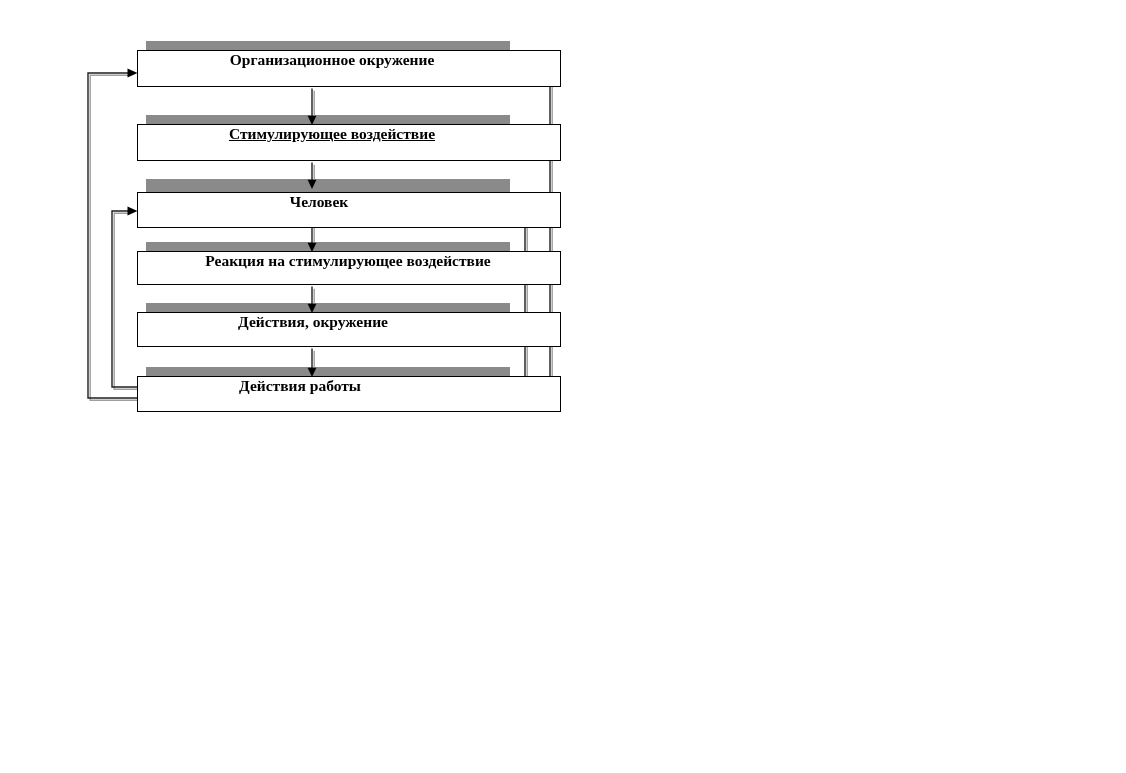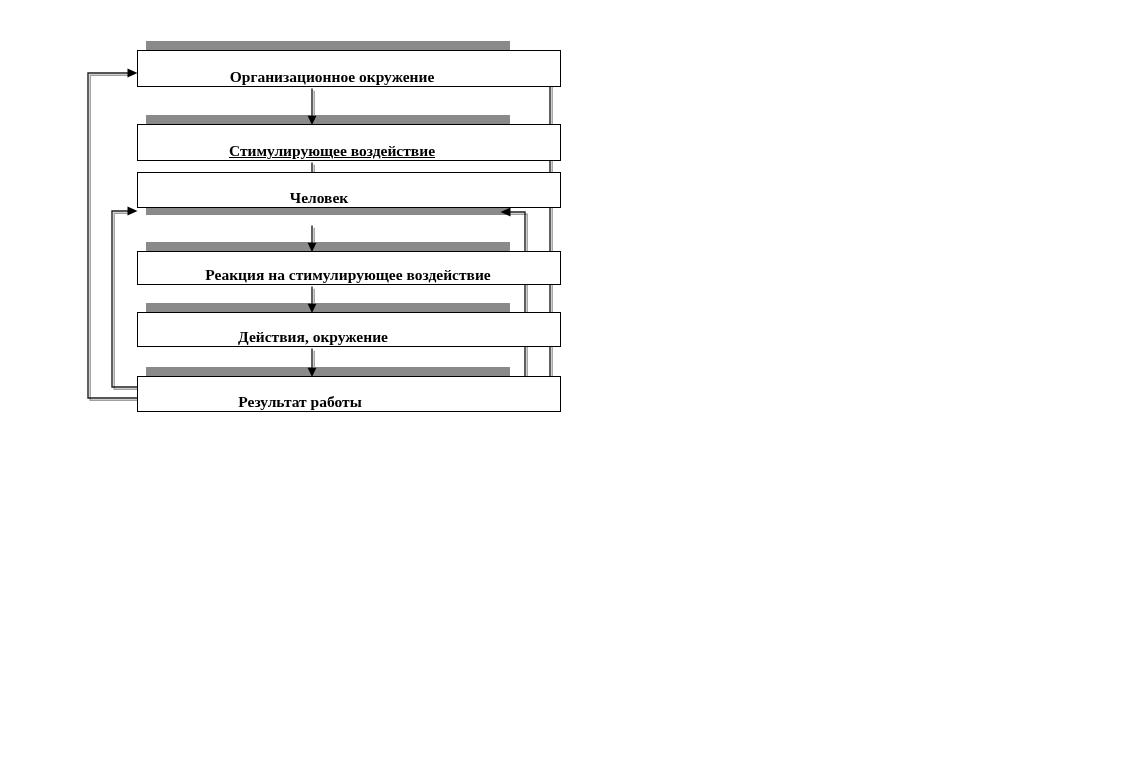--- a/index.html
+++ b/index.html
@@ -21,37 +21,37 @@
     background: #8a8a8a;
   }
   .node {
     position: absolute;
     left: 137px;
     width: 424px;
     background: #ffffff;
     border: 1.5px solid #000000;
     box-sizing: border-box;
     display: flex;
-    align-items: flex-end;
+    align-items: flex-start;
     justify-content: center;
     font-size: 15.5px;
     font-weight: bold;
     color: #000000;
     white-space: nowrap;
   }
   
   .s1 { left:146px; top: 41px; height:37px; }
   .s2 { left:146px; top:115px; height:37px; }
   .s3 { left:146px; top:179px; height:36px; }
   .s4 { left:146px; top:242px; height:34px; }
   .s5 { left:146px; top:303px; height:35px; }
   .s6 { left:146px; top:367px; height:36px; }
   .b1 { top: 50px; height:37px; }
   .b2 { top:124px; height:37px;text-decoration:underline; }
-  .b3 { top:172px; height:36px; }
+  .b3 { top:192px; height:36px; }
   .b4 { top:251px; height:34px; }
   .b5 { top:312px; height:35px; }
   .b6 { top:376px; height:36px; }
   
   .b1 .lbl { transform: translateX(-17px); }
   .b2 .lbl { transform: translateX(-17px); }
   .b3 .lbl { transform: translateX(-30px); }
   .b4 .lbl { transform: translateX(-1px); }
   .b5 .lbl { transform: translateX(-36px); }
   .b6 .lbl { transform: translateX(-49px); }
@@ -123,16 +123,16 @@
   <div class="node b3">
     <span class="lbl">Человек</span>
   </div>
   <div class="node b4">
     <span class="lbl">Реакция на стимулирующее воздействие</span>
   </div>
   <div class="node b5">
     <span class="lbl">Действия, окружение</span>
   </div>
   <div class="node b6">
-    <span class="lbl">Результат работы</span>
+    <span class="lbl">Действия работы</span>
   </div>
 
 </div>
 
 </body></html>

